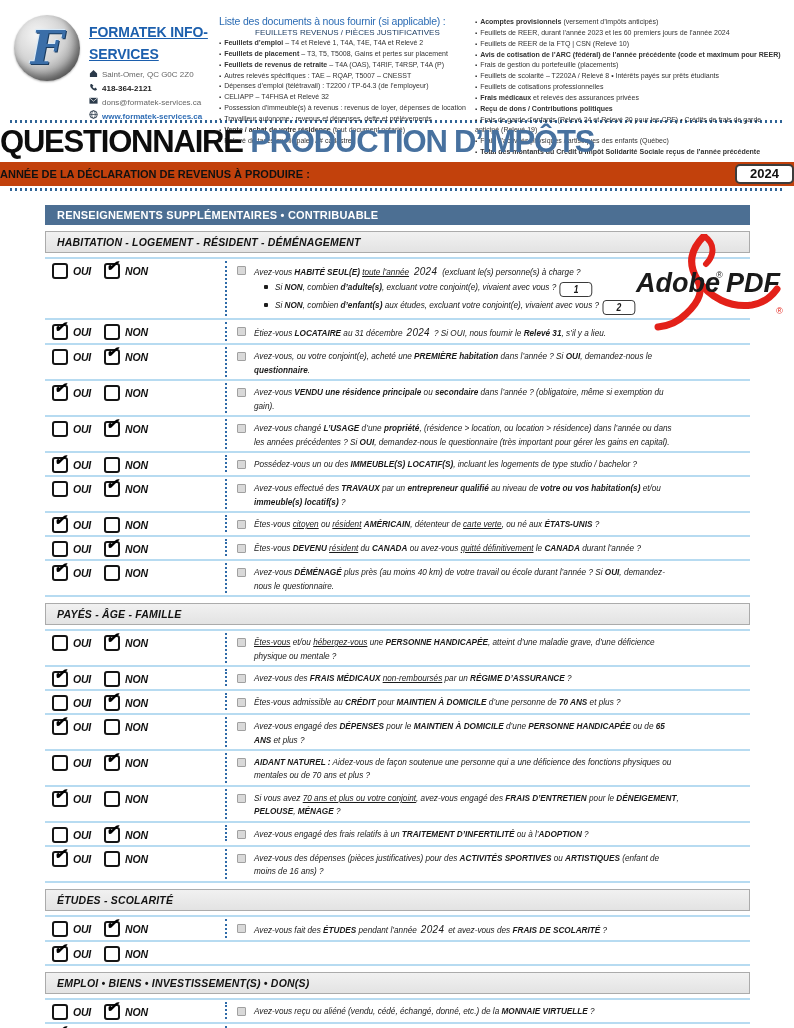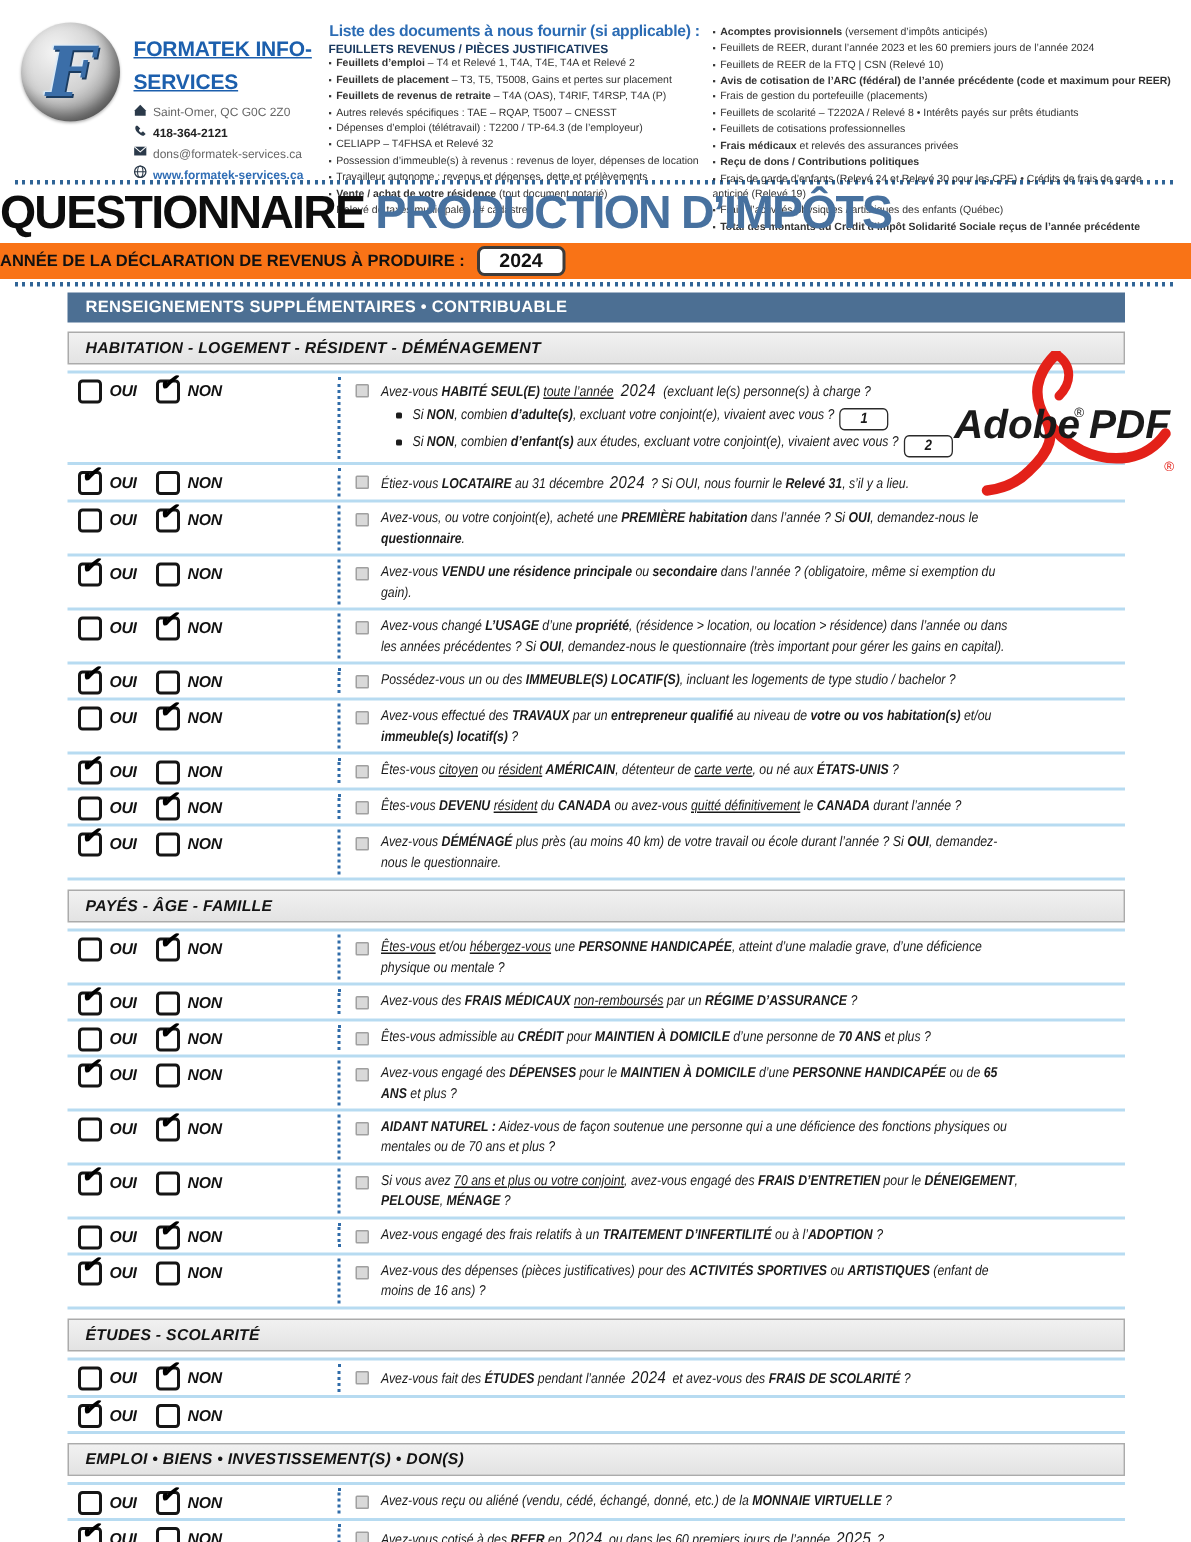--- a/index.html
+++ b/index.html
@@ -14,37 +14,37 @@
   .logo .f{position:absolute;inset:0;display:flex;align-items:center;justify-content:center;
     font-family:"DejaVu Serif",serif;font-style:italic;font-weight:bold;font-size:46px;color:#3b6ea8;
     text-shadow:1px 1px 0 #1b3c60,-1px -1px 1px #d8eaf9;}
   .contact{width:128px;margin-left:9px;padding-top:10px;font-size:8px;color:#666;line-height:1.6;}
   .cname{color:#1c5fad;font-weight:bold;font-size:14px;margin-bottom:3px;letter-spacing:-.1px;text-decoration:underline;}
   .crow{display:flex;align-items:center;gap:4px;white-space:nowrap;}
   .crow svg{width:9px;height:9px;flex:none;}
   .cphone{font-weight:bold;color:#222;}
   .cweb{font-weight:bold;color:#2f6db5;}
   .doclist{width:248px;margin-left:2px;padding-top:4px;}
-  .ltitle{color:#2c6cb4;font-weight:bold;font-size:10.5px;letter-spacing:-.2px;margin-bottom:1px;text-align:center;}
-  .lsub{color:#17375e;font-weight:bold;font-size:8px;margin-bottom:1px;}
+  .ltitle{color:#2c6cb4;font-weight:normal;font-size:10.5px;letter-spacing:-.2px;margin-bottom:1px;}
+  .lsub{color:#17375e;font-weight:normal;font-size:8px;margin-bottom:1px;margin-left:36px;}
   ul.blts{list-style:none;margin:0;padding:0;}
   ul.blts li{font-size:7px;color:#333;line-height:1.55;}
   ul.blts li::before{content:"▪";margin-right:3px;font-size:6px;color:#333;}
   .rlist{flex:1;margin-left:8px;padding-top:6px;}
   
   .dotsep{height:3px;background-image:repeating-linear-gradient(90deg,#2f6496 0 2px,transparent 2px 5px);margin:2px 10px;}
   
   .title{text-align:left;font-size:31px;font-weight:bold;letter-spacing:-1.2px;margin:3px 0 3px;line-height:1.05;}
   .title .t1{color:#0d0d0d;}
   .title .t2{color:#47719f;}
-  .yearstrip{background:#f97316;display:flex;justify-content:flex-start;align-items:center;gap:8px;height:24px;font-weight:bold;font-size:11px;color:#111;}
+  .yearstrip{background:#c2410c;display:flex;justify-content:space-between;align-items:center;gap:8px;height:24px;font-weight:bold;font-size:11px;color:#111;}
   .yearbox{background:#fff;border:2px solid #3c3c3c;border-radius:5px;padding:0 13px;font-size:13px;font-weight:bold;height:16px;line-height:16px;}
   
   .content{padding:0 44px 0 45px;}
-  .mainbar{background:#4c6f93;color:#fff;font-weight:bold;font-size:11px;padding:4px 0 4px 12px;margin-top:4px;letter-spacing:.2px;}
+  .mainbar{background:#4c6f93;color:#fff;font-weight:bold;font-size:11px;padding:4px 0 4px 12px;margin-top:14px;letter-spacing:.2px;}
   .secbar{background:linear-gradient(#f1f1f1,#e3e3e3);border:1px solid #ababab;color:#131313;font-weight:bold;font-size:10.5px;padding:4px 0 4px 11px;margin-top:6px;letter-spacing:.2px;font-style:italic;}
   .rows{margin-top:4px;border-top:2px solid #b7dbf1;font-style:italic;}
   .row{display:flex;align-items:flex-start;border-bottom:2px solid #b7dbf1;padding:2px 0;}
   .ans{width:180px;flex:none;display:flex;align-items:center;gap:5px;padding:2px 0 0 7px;box-sizing:border-box;}
   .cb{width:12px;height:12px;border:2px solid #151515;border-radius:3px;background:#fff;position:relative;flex:none;}
   .cb .ck{position:absolute;left:0;top:-7px;font-size:15px;font-weight:bold;color:#000;line-height:1;}
   .anslabel{font-weight:bold;font-size:10.5px;color:#111;letter-spacing:-.2px;margin-right:8px;}
   .qwrap{flex:1;border-left:2px dotted #2f6ba8;padding:2px 0 1px 10px;min-width:0;overflow:visible;}
   .qline{display:flex;align-items:flex-start;}
   .qbullet{width:7px;height:7px;background:#d9d9d9;border:1px solid #a0a0a0;border-radius:1px;margin:3px 8px 0 0;flex:none;}

